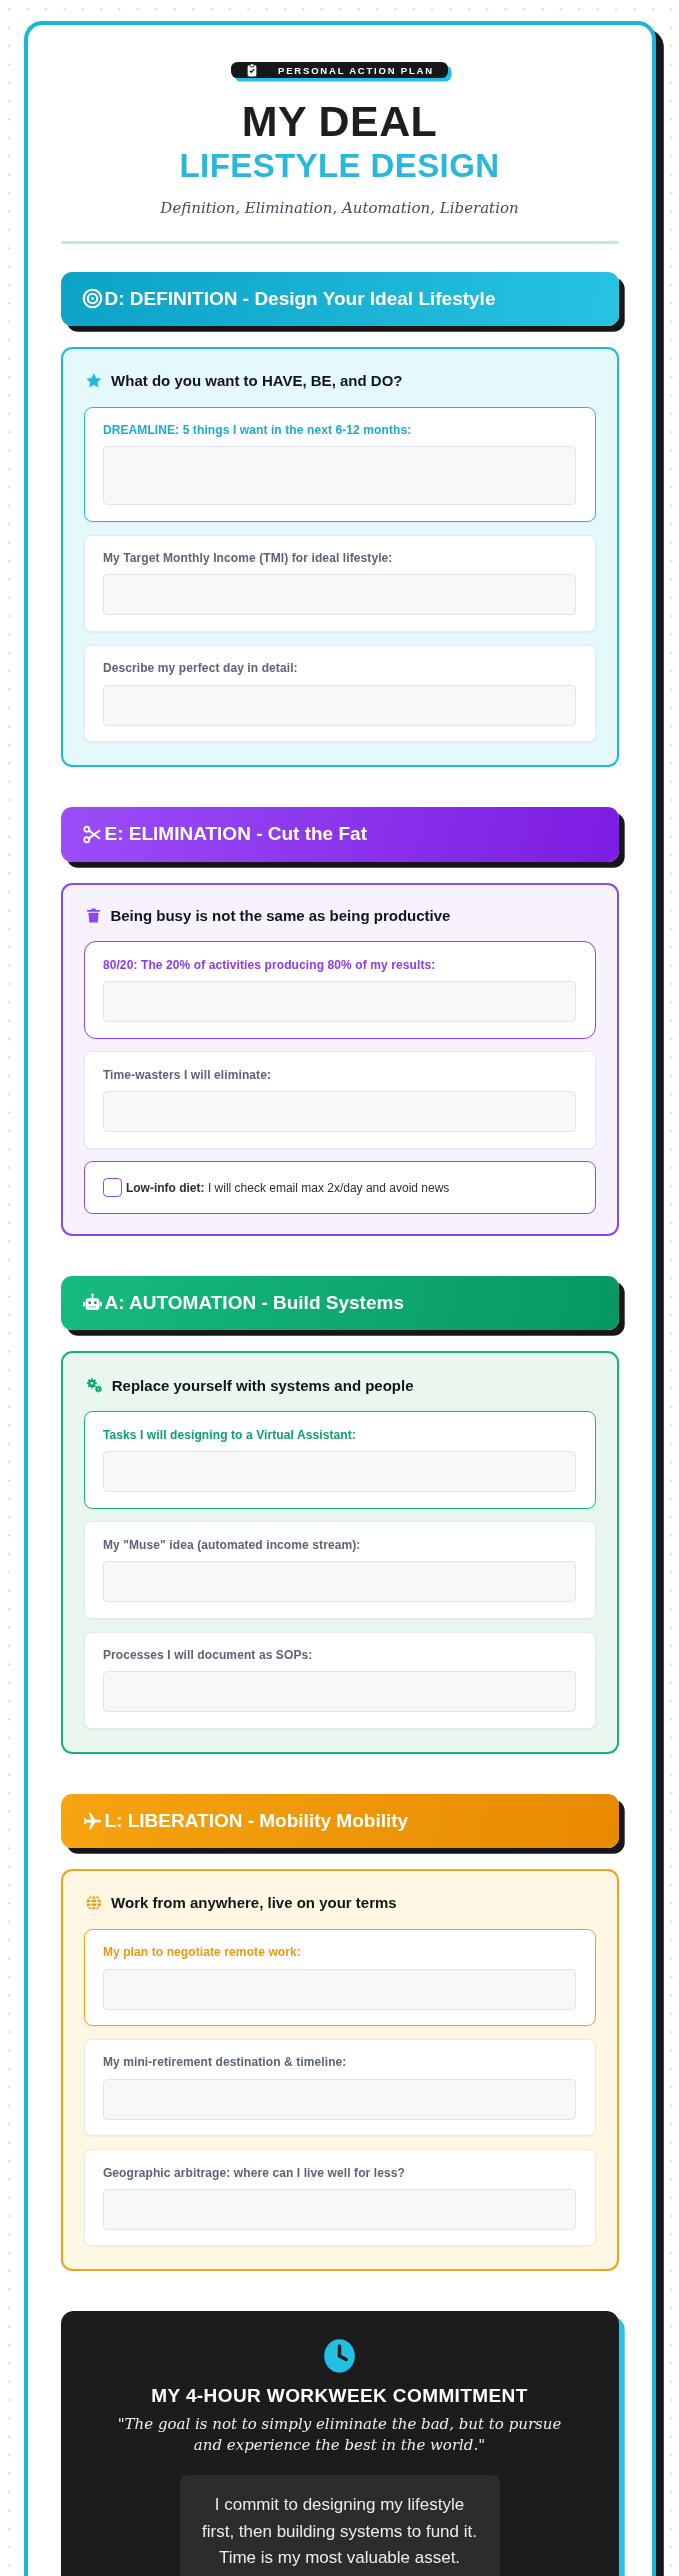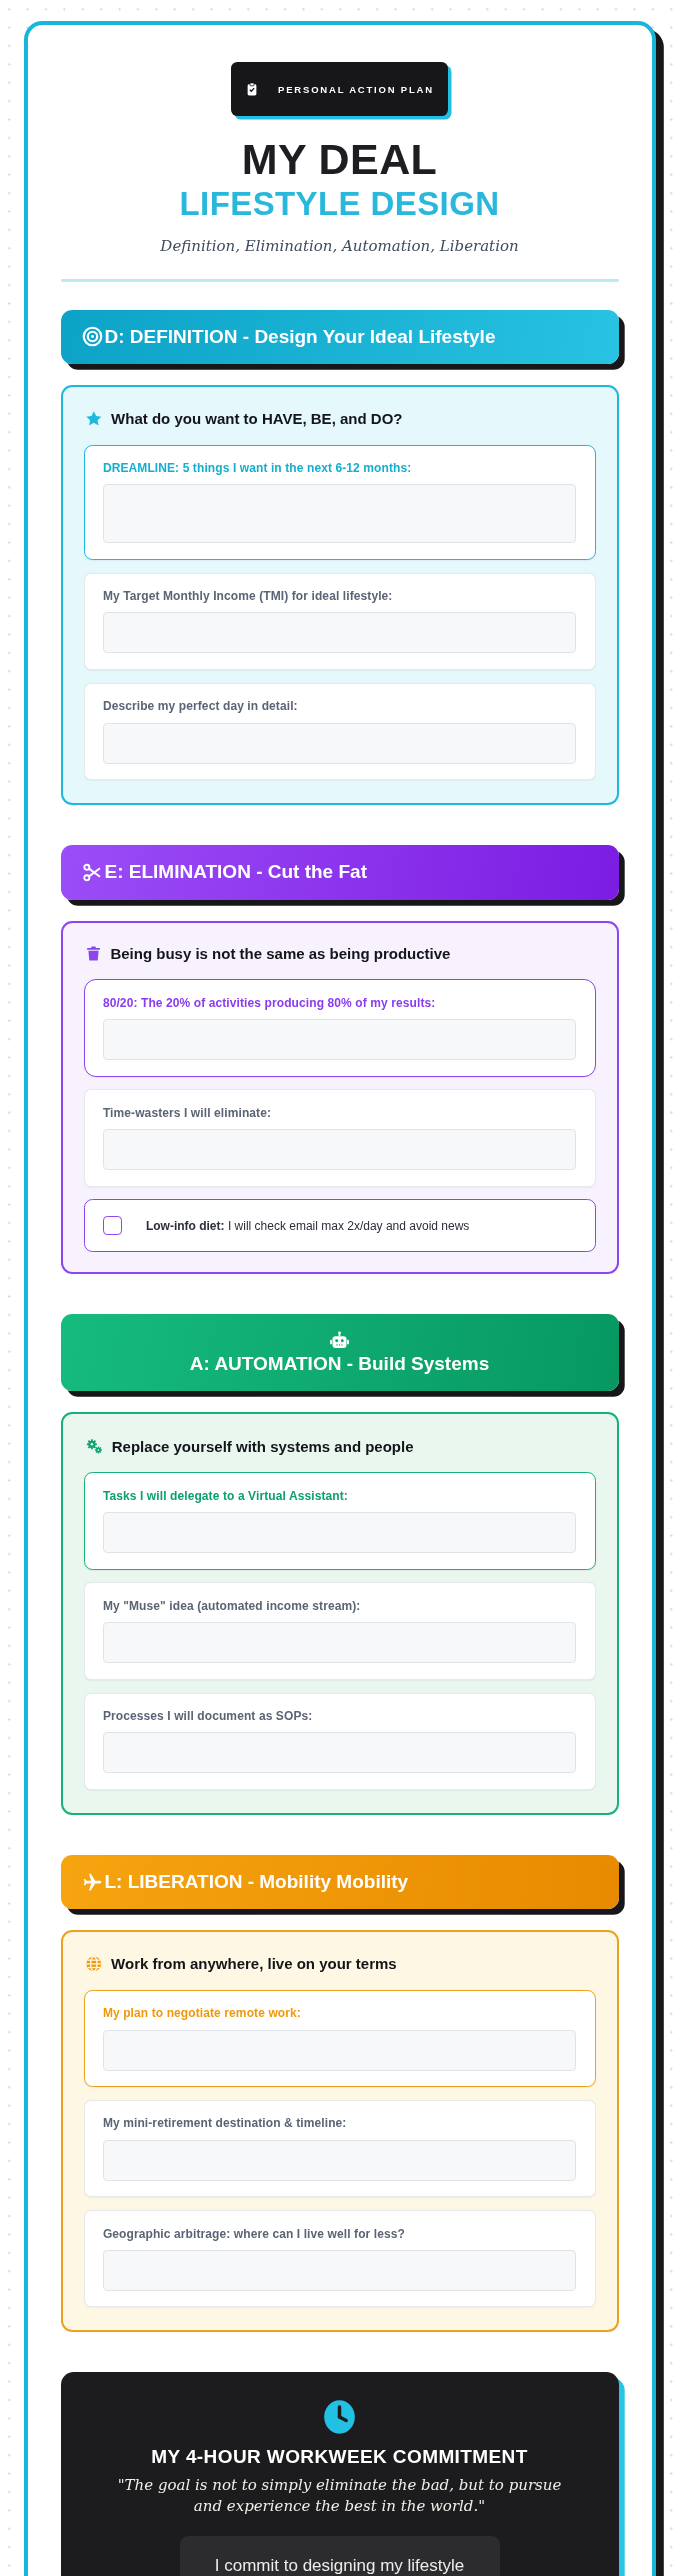--- a/index.html
+++ b/index.html
@@ -19,21 +19,21 @@
     border:4.2px solid #1ab6da;
     border-radius:18.4px;
     box-shadow:7.8px 7.8px 0 #17171a;
     padding:37px 33px 31px 33px;
   }
   
   .hdr { text-align:center; }
   .badge {
     display:inline-flex; align-items:center; gap:19px;
     background:#17171a; color:#fff;
-    border-radius:6.4px; padding:20px 14px;
+    border-radius:6.4px; padding:1px 14px;
     box-shadow:3.5px 3.5px 0 #22bfe2;
     margin-bottom:18.4px;
   }
   .badge .blabel { font-size:9.5px; font-weight:bold; letter-spacing:1.8px; }
   .title1 { font-size:43px; font-weight:800; color:#1d1d22; letter-spacing:0.4px; line-height:1.18; }
   .title2 { font-size:33px; font-weight:800; color:#2ab7dc; letter-spacing:0.4px; line-height:1.18; }
   .subtitle {
     margin-top:12.7px;
     font-family:"DejaVu Serif", serif; font-style:italic;
     font-size:15px; color:#3f4c5e;
@@ -43,21 +43,21 @@
   .sec { margin-bottom:40px; }
   .banner {
     display:flex; align-items:center; gap:2px;
     color:#fff; font-size:19px; font-weight:bold;
     border-radius:11.3px; padding:16.3px 21px;
     box-shadow:5.7px 5.7px 0 #17171a;
     margin-bottom:21px;
   }
   .banner-d { background:linear-gradient(100deg,#0ca3c6,#28c2e2); }
   .banner-e { background:linear-gradient(100deg,#9b4df7,#7c1ce2); }
-  .banner-a { background:linear-gradient(100deg,#16bb7e,#079862);flex-direction:column; }
+  .banner-a { background:linear-gradient(100deg,#16bb7e,#079862); }
   .banner-l { background:linear-gradient(100deg,#f6a40f,#e88a00); }
   .content { border-radius:11.3px; padding:20px 21px; }
   .tint-d { background:#e5f8fc; border:2.1px solid #1cb9dc; }
   .tint-e { background:#f7f2fd; border:2.1px solid #8b46ee; }
   .tint-a { background:#e9f7ef; border:2.1px solid #16b278; }
   .tint-l { background:#fdf7e3; border:2.1px solid #eea11e; }
   .subheader {
     display:flex; align-items:center; gap:8.5px;
     font-size:15px; font-weight:bold; color:#14151a;
     margin:2.8px 0 17px 1.4px;
@@ -75,21 +75,21 @@
   .qlabel { font-size:12px; font-weight:bold; color:#5b6475; margin-bottom:9.2px; letter-spacing:0.1px; }
   .qlabel-d { color:#16aecf; } .qlabel-e { color:#8a3cf0; }
   .qlabel-a { color:#0ca06c; } .qlabel-l { color:#f0980c; }
   .answer {
     height:41px; background:#f7f8f9;
     border:0.7px solid #dfe3e8; border-radius:4.2px;
   }
   .answer.tall { height:59px; }
   .checkrow {
     background:#fff; border:1.8px solid #8b46ee; border-radius:8.5px;
-    padding:15.6px 18.4px; display:flex; align-items:center; gap:24px;
+    padding:15.6px 18.4px; display:flex; align-items:center; gap:4px;
   }
   .checkbox {
     width:19px; height:19px; flex:0 0 19px;
     background:#fff; border:1.8px solid #8b46ee; border-radius:4.2px;
   }
   .checktext { font-size:12px; color:#2a2f3a; }
   .checktext .b { font-weight:bold; }
   
   .commit {
     background:#1c1c1e; border-radius:12.7px;
@@ -246,21 +246,21 @@
                 <line x1="14.3" y1="13.8" x2="20.7" y2="20.2"></line>
                 <line x1="20.7" y1="13.8" x2="14.3" y2="20.2"></line>
               </g>
               <circle cx="17.5" cy="17" r="3.1" fill="#0ea371"></circle>
               <circle cx="17.5" cy="17" r="1.1" fill="#e9f7ef"></circle>
             </svg>
         </span>
         <span>Replace yourself with systems and people</span>
       </div>
       <div class="qcard hl-a">
-        <div class="qlabel qlabel-a">Tasks I will delegate to a Virtual Assistant:</div>
+        <div class="qlabel qlabel-a">Tasks I will designing to a Virtual Assistant:</div>
         <div class="answer"></div>
       </div>
       <div class="qcard">
         <div class="qlabel">My "Muse" idea (automated income stream):</div>
         <div class="answer"></div>
       </div>
       <div class="qcard">
         <div class="qlabel">Processes I will document as SOPs:</div>
         <div class="answer"></div>
       </div>

